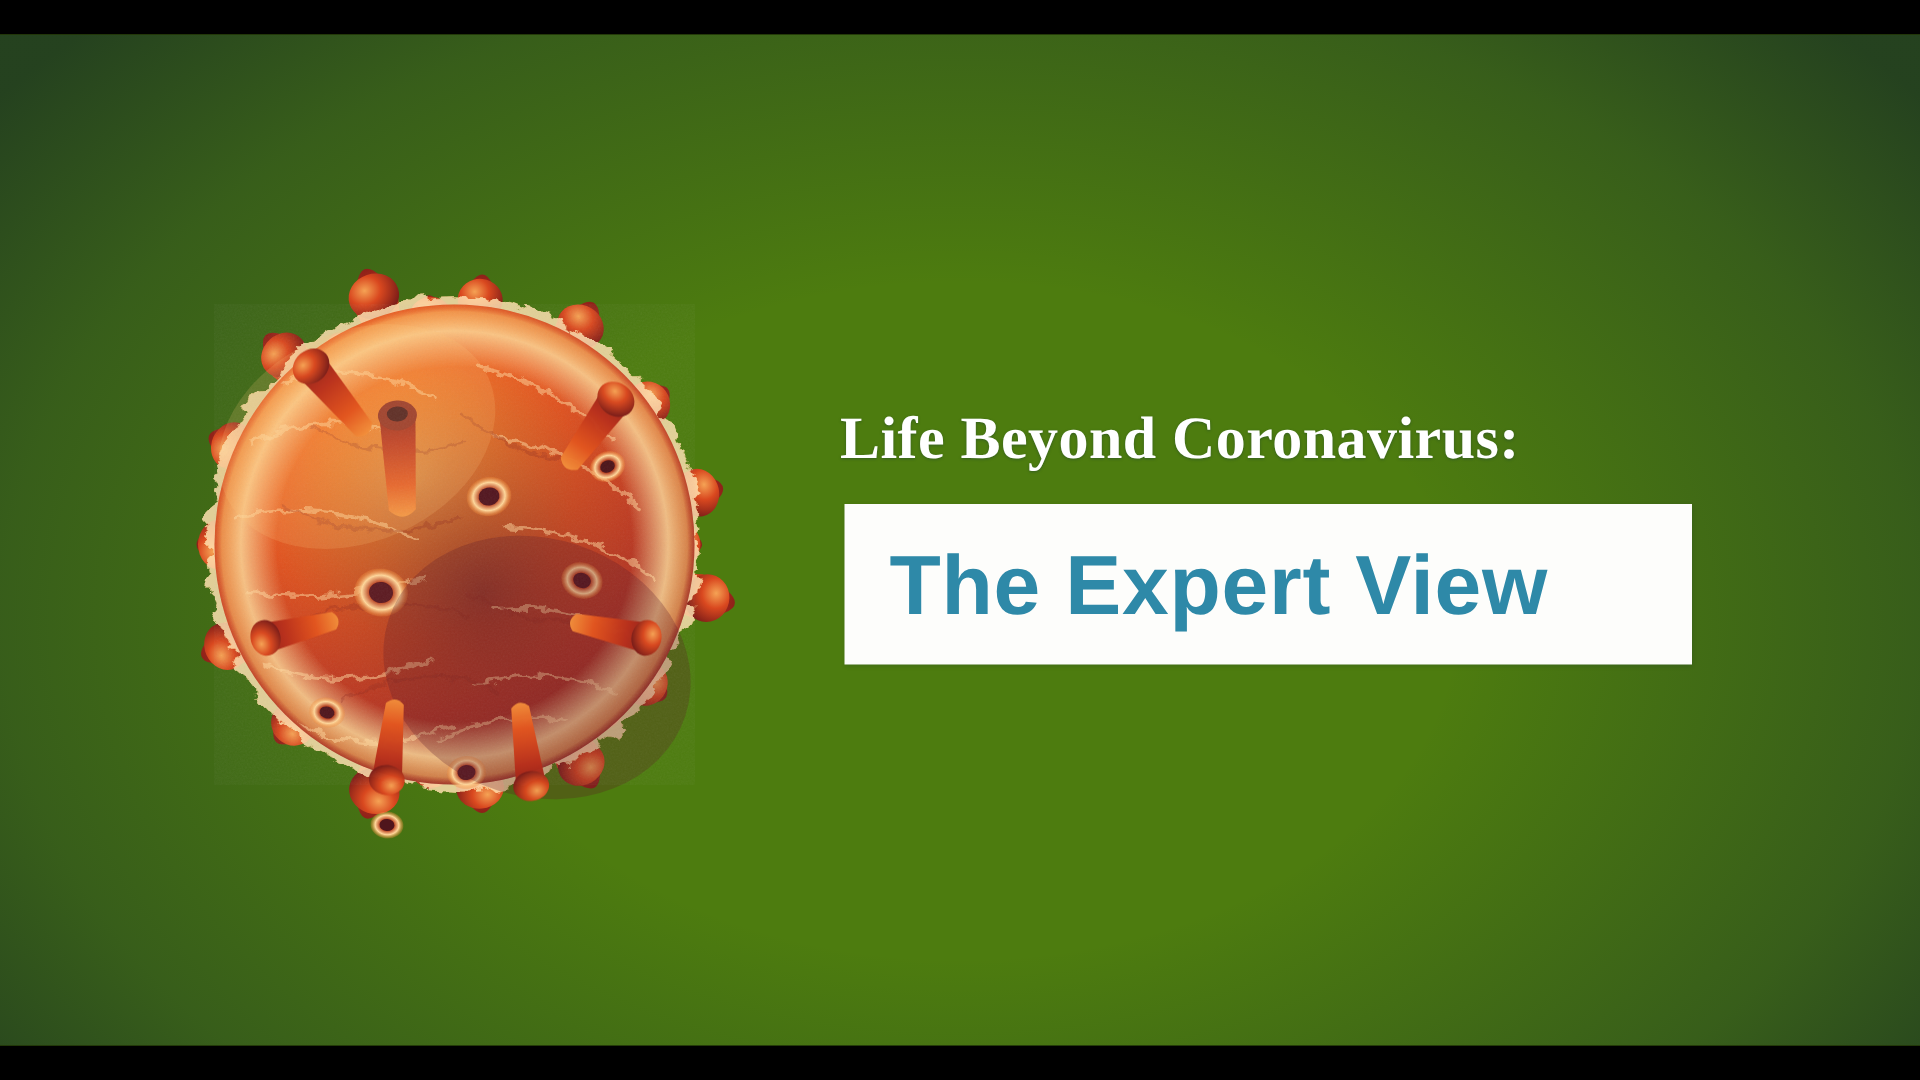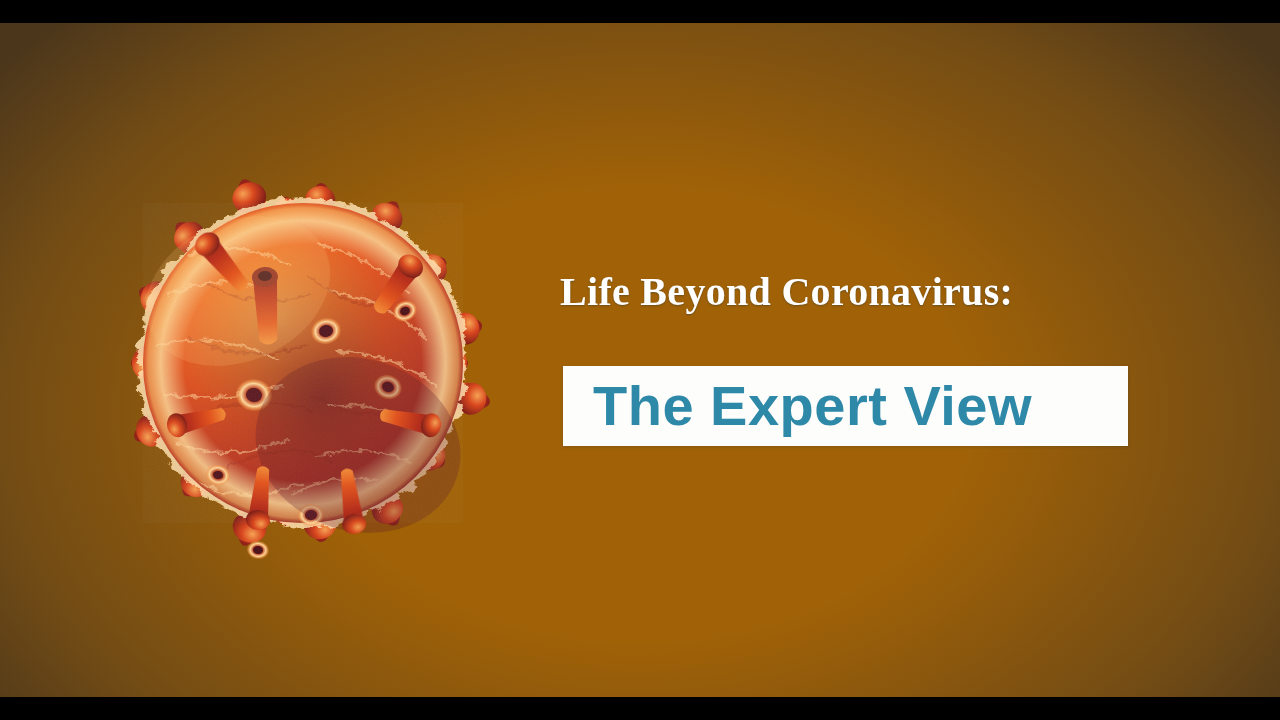--- a/index.html
+++ b/index.html
@@ -13,21 +13,21 @@
     height: 720px;
     overflow: hidden;
     font-family: "Liberation Sans", sans-serif;
   }
 
   
   .stage {
     position: relative;
     width: 1280px;
     height: 720px;
-    background: #a16207;
+    background: #4d7c0f;
     overflow: hidden;
   }
   .letterbox {
     position: absolute;
     left: 0;
     width: 1280px;
     background: #000000;
     z-index: 40;
   }
   .letterbox.top    { top: 0;    height: 23px; }
@@ -94,27 +94,26 @@
     letter-spacing: 0.3px;
     white-space: nowrap;
     text-shadow: 0 1px 2px rgba(8,40,70,0.35);
     z-index: 20;
   }
   .subtitle-box {
     position: absolute;
     left: 563px;
     top: 336px;
     width: 565px;
-    height: 80px;
+    height: 107px;
     background: #fdfdfb;
     display: flex;
     align-items: center;
     z-index: 20;
     box-shadow: 0 1px 3px rgba(5,35,62,0.18);
-    margin-top: 30px;
   }
   .subtitle-text {
     margin-left: 30px;
     color: #2e89a8;
     font-family: "Liberation Sans", sans-serif;
     font-weight: bold;
     font-size: 56px;
     line-height: 56px;
     letter-spacing: 0.5px;
     white-space: nowrap;

